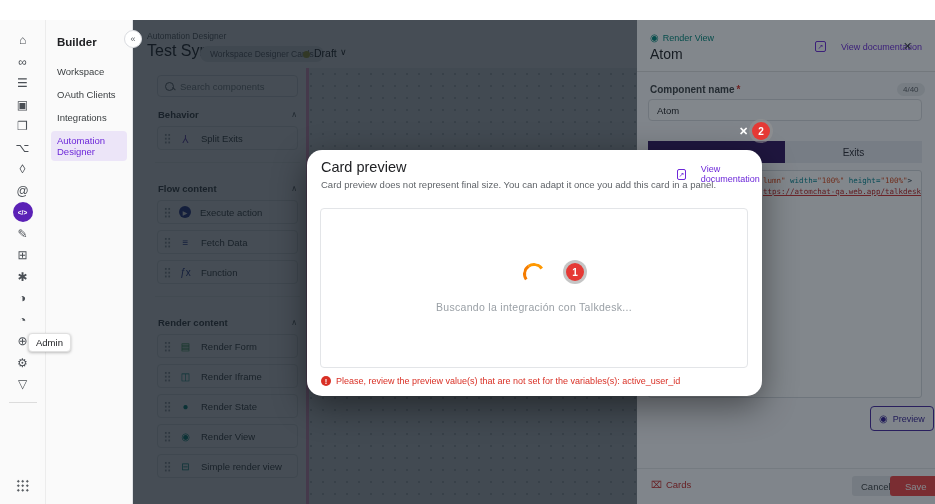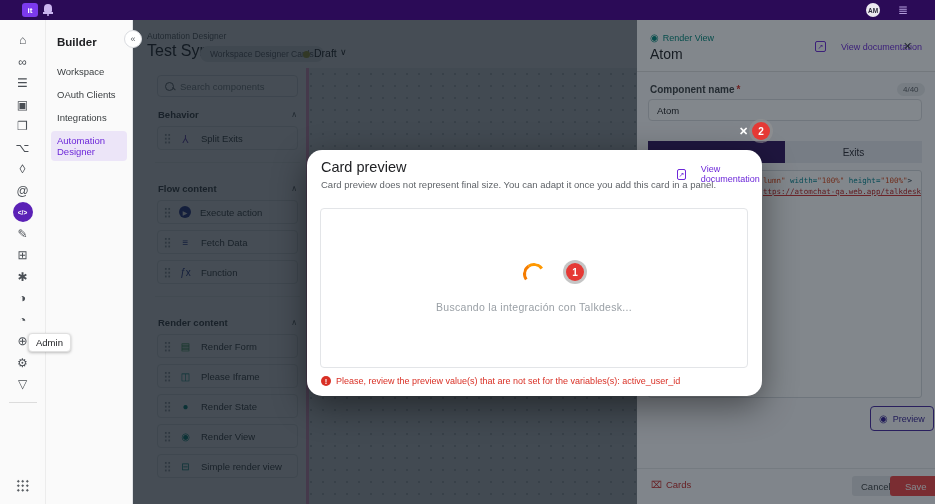--- a/index.html
+++ b/index.html
@@ -125,30 +125,20 @@
     display:flex;align-items:center;justify-content:center;z-index:32;box-shadow:0 0 0 3px rgba(150,150,150,.55);}
   .anno1{left:566px;top:263px;}
   .anno2{left:752px;top:122px;}
   .x-mark{left:739px;top:125px;color:#fff;font-size:11px;font-weight:bold;z-index:31;}
 </style>
 </head>
 <body>
 
 <div class="screen">
 
-  <div class="abs topbar">
-    <div class="abs logo-chip">it</div>
-    <div class="abs bell">
-      <span class="bell-body"></span>
-      <span class="bell-base"></span>
-      <span class="bell-dot"></span>
-    </div>
-    <div class="abs avatar">AM</div>
-    <div class="abs tb-toggle">≣</div>
-  </div>
 
   <div class="abs rail" id="rail-icons">
       <div class="rail-ic">⌂</div>
       <div class="rail-ic">∞</div>
       <div class="rail-ic">☰</div>
       <div class="rail-ic">▣</div>
       <div class="rail-ic">❐</div>
       <div class="rail-ic">⌥</div>
       <div class="rail-ic">◊</div>
       <div class="rail-ic">@</div>
@@ -228,21 +218,21 @@
             <span class="sec-chev">∧</span>
           </div>
           <div class="pal-item">
             <span class="drag-dots"></span>
             <span class="pal-ic" style="color: rgb(30, 142, 62);">▤</span>
             <span class="pal-label">Render Form</span>
           </div>
           <div class="pal-item">
             <span class="drag-dots"></span>
             <span class="pal-ic" style="color: rgb(0, 137, 123);">◫</span>
-            <span class="pal-label">Please Iframe</span>
+            <span class="pal-label">Render Iframe</span>
           </div>
           <div class="pal-item">
             <span class="drag-dots"></span>
             <span class="pal-ic" style="color: rgb(0, 137, 123);">●</span>
             <span class="pal-label">Render State</span>
           </div>
           <div class="pal-item">
             <span class="drag-dots"></span>
             <span class="pal-ic" style="color: rgb(0, 137, 123);">◉</span>
             <span class="pal-label">Render View</span>

